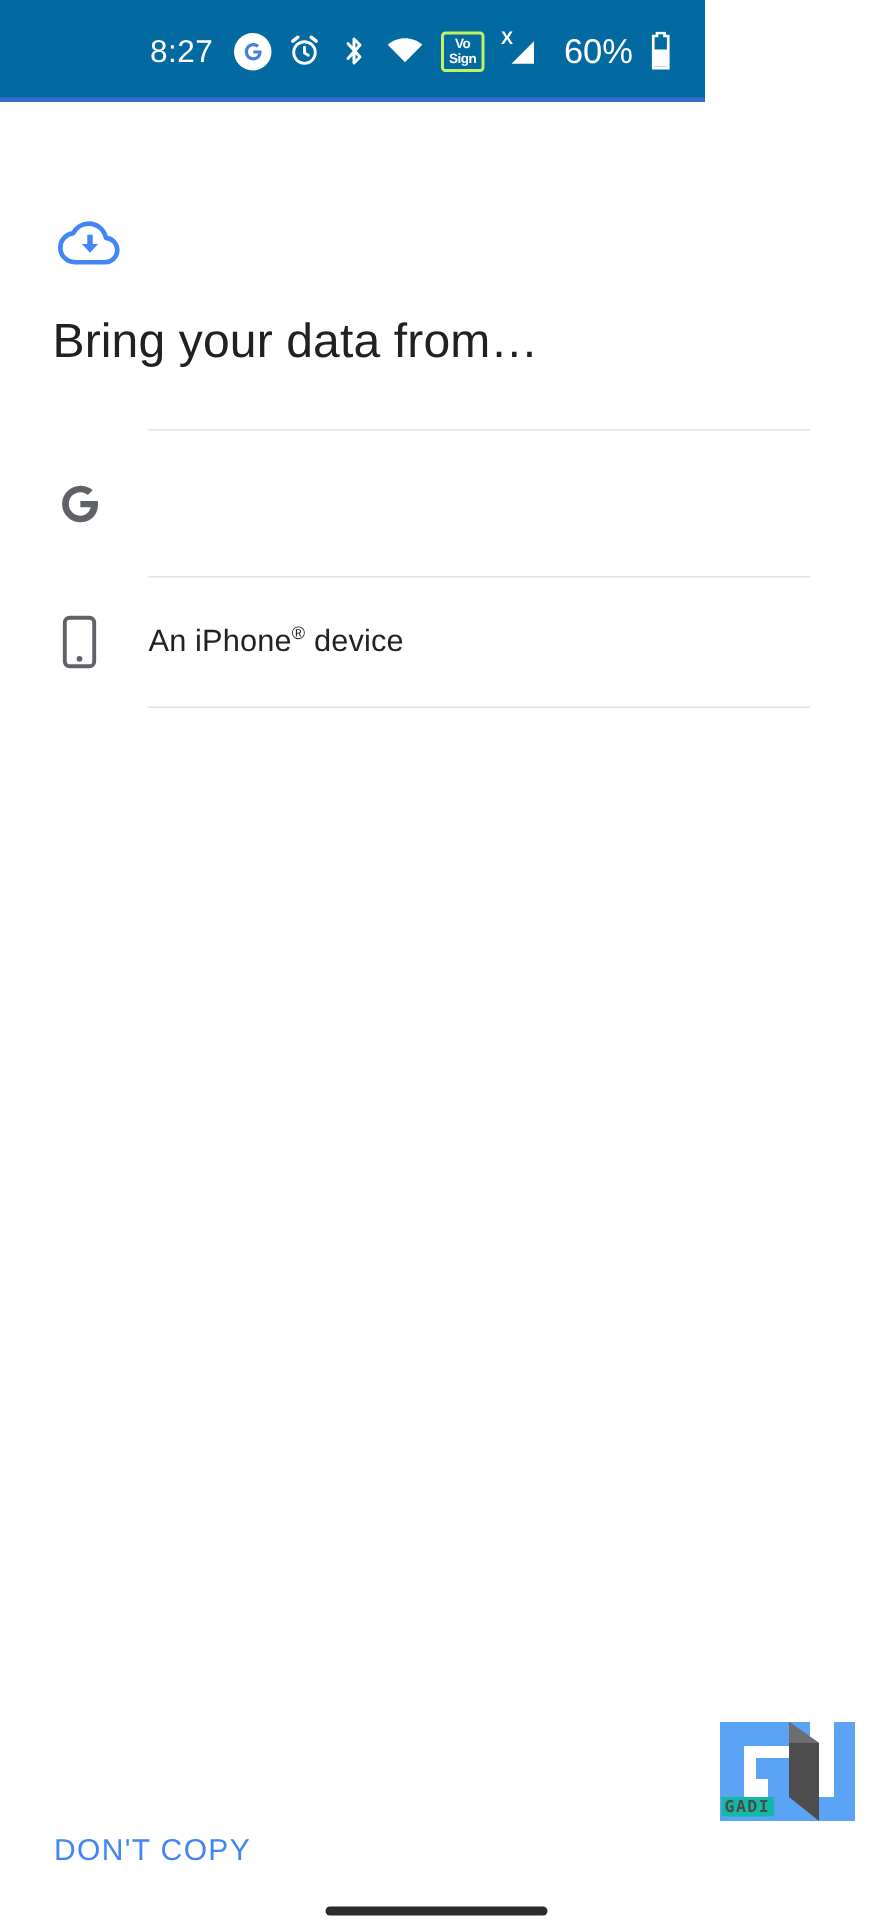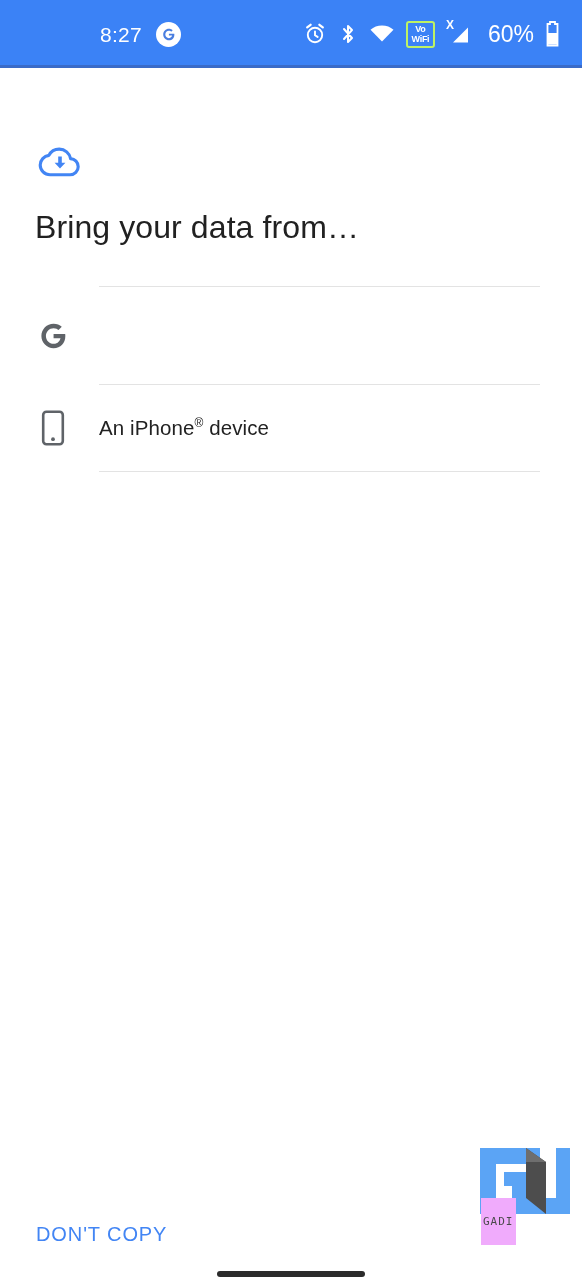--- a/index.html
+++ b/index.html
@@ -12,23 +12,23 @@
     height: 1286px;
     font-family: "Liberation Sans", sans-serif;
     overflow: hidden;
     position: relative;
   }
 
   
   .status-bar {
     position: absolute;
     top: 0; left: 0;
-    width: 582px;
+    width: 470px;
     height: 68px;
-    background: #3b82f6;
+    background: #0369a1;
     box-sizing: border-box;
     display: flex;
     align-items: center;
     justify-content: space-between;
     padding: 0 22px 0 0;
     overflow: hidden;
   }
   .status-bar::after {
     content: "";
     position: absolute;
@@ -192,26 +192,26 @@
     left: 478px;
     top: 1142px;
     width: 96px;
     height: 78px;
   }
   .wm-text {
     position: absolute;
     left: 481px;
     top: 1198px;
     font-size: 11px;
-    font-weight: normal;
+    font-weight: bold;
     color: #4a4a4a;
     letter-spacing: 1px;
     font-family: "DejaVu Sans Mono", monospace;
-    background: #f0abfc;
-    padding: 18px 2px;
+    background: #14b8a6;
+    padding: 1px 2px;
     line-height: 11px;
   }
 
   
   .dont-copy {
     position: absolute;
     left: 36px;
     top: 1222px;
     font-size: 20px;
     font-weight: normal;
@@ -268,21 +268,21 @@
     </span>
 
     <span>
       <svg class="sb-icon" width="26" height="24" viewBox="0 0 26 24">
         <path d="M13 19.5L1.5 7.8C4.6 5 8.6 3.5 13 3.5s8.4 1.5 11.5 4.3L13 19.5z" fill="#ffffff"></path>
       </svg>
     </span>
 
     <span class="vowifi">
       <span>Vo</span>
-      <span>WiFi</span>
+      <span>Sign</span>
     </span>
 
     <span class="sig-wrap">
       <span class="sig-x">X</span>
       <svg class="sb-icon" width="28" height="27" viewBox="0 0 28 27" style="position:absolute;top:0;left:0;">
         <path d="M22 6.5v15H7L22 6.5z" fill="#ffffff"></path>
       </svg>
     </span>
 
     <span class="sb-battery-text">60%</span>

